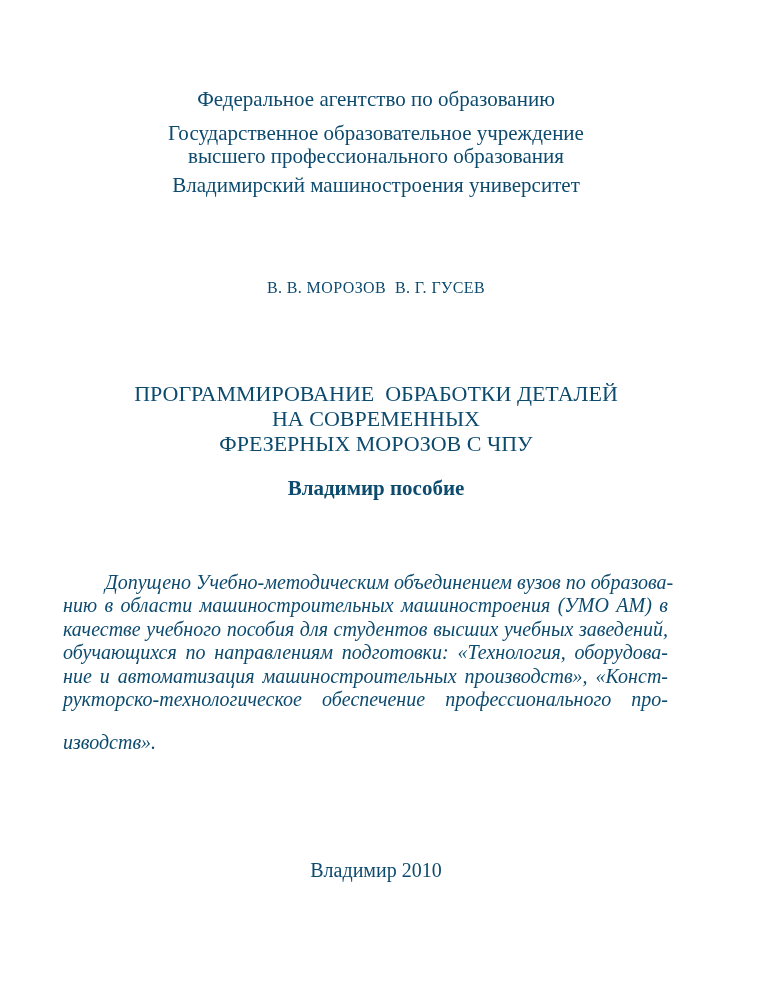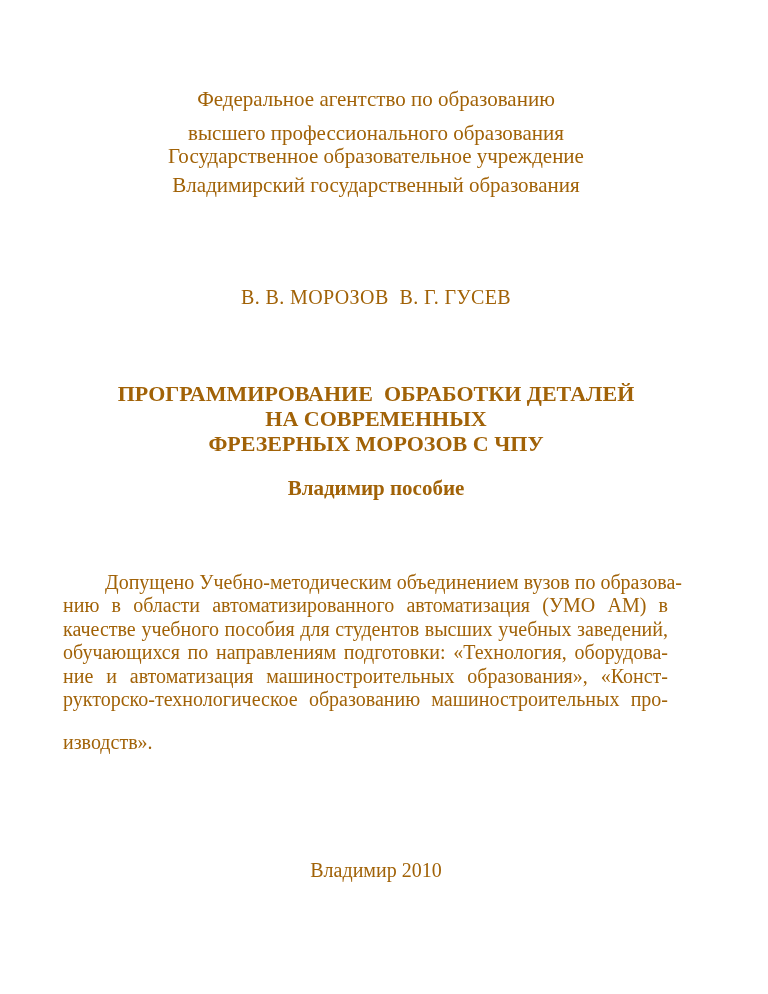--- a/index.html
+++ b/index.html
@@ -7,21 +7,21 @@
     padding: 0;
     background: #ffffff;
   }
   .page {
     position: relative;
     width: 768px;
     height: 994px;
     background: #ffffff;
     overflow: hidden;
     font-family: "Liberation Serif", "DejaVu Serif", serif;
-    color: #a16207;
+    color: #0c4a6e;
   }
   .centered {
     position: absolute;
     left: 0;
     width: 752px;
     text-align: center;
   }
   .header-agency {
     top: 87px;
     font-size: 21px;
@@ -31,44 +31,45 @@
     top: 122px;
     font-size: 21px;
     line-height: 23px;
   }
   .header-university {
     top: 173px;
     font-size: 21px;
     line-height: 24px;
   }
   .authors {
-    top: 286px;
-    font-size: 20px;
+    top: 276px;
+    font-size: 16px;
     line-height: 23px;
     letter-spacing: 0.4px;
   }
   .book-title {
     top: 381px;
     font-size: 22px;
     line-height: 25px;
-    font-weight: bold;
+    font-weight: normal;
   }
   .subtitle {
     top: 476px;
     font-size: 21px;
     line-height: 24px;
     font-weight: bold;
   }
   .approval {
     position: absolute;
     left: 63px;
     top: 571px;
     width: 605px;
     font-size: 20px;
     line-height: 23.4px;
+    font-style: italic;
   }
   .approval .jline {
     text-align: justify;
     text-align-last: justify;
     white-space: nowrap;
   }
   .approval .jline:first-child {
     text-indent: 42px;
   }
   .approval .jline:last-child {
@@ -84,41 +85,41 @@
   }
 </style>
 </head>
 <body>
 
 <div class="page">
 
   <div class="centered header-agency">Федеральное агентство по образованию</div>
 
   <div class="centered header-institution">
+    <div>Государственное образовательное учреждение</div>
     <div>высшего профессионального образования</div>
-    <div>Государственное образовательное учреждение</div>
   </div>
 
-  <div class="centered header-university">Владимирский государственный образования</div>
+  <div class="centered header-university">Владимирский машиностроения университет</div>
 
   <div class="centered authors">В. В. МОРОЗОВ&nbsp; В. Г. ГУСЕВ</div>
 
   <div class="centered book-title">
     <div>ПРОГРАММИРОВАНИЕ&nbsp; ОБРАБОТКИ ДЕТАЛЕЙ</div>
     <div>НА СОВРЕМЕННЫХ</div>
     <div>ФРЕЗЕРНЫХ МОРОЗОВ С ЧПУ</div>
   </div>
 
   <div class="centered subtitle">Владимир пособие</div>
 
   <div class="approval">
     <div class="jline">Допущено Учебно-методическим объединением вузов по образова-</div>
-    <div class="jline">нию в области автоматизированного автоматизация (УМО АМ) в</div>
+    <div class="jline">нию в области машиностроительных машиностроения (УМО АМ) в</div>
     <div class="jline">качестве учебного пособия для студентов высших учебных заведений,</div>
     <div class="jline">обучающихся по направлениям подготовки: «Технология, оборудова-</div>
-    <div class="jline">ние и автоматизация машиностроительных образования», «Конст-</div>
-    <div class="jline">рукторско-технологическое образованию машиностроительных про-</div>
+    <div class="jline">ние и автоматизация машиностроительных производств», «Конст-</div>
+    <div class="jline">рукторско-технологическое обеспечение профессионального про-</div>
     <div class="jline">изводств».</div>
   </div>
 
   <div class="centered imprint">Владимир 2010</div>
 
 </div>
 
 </body></html>

